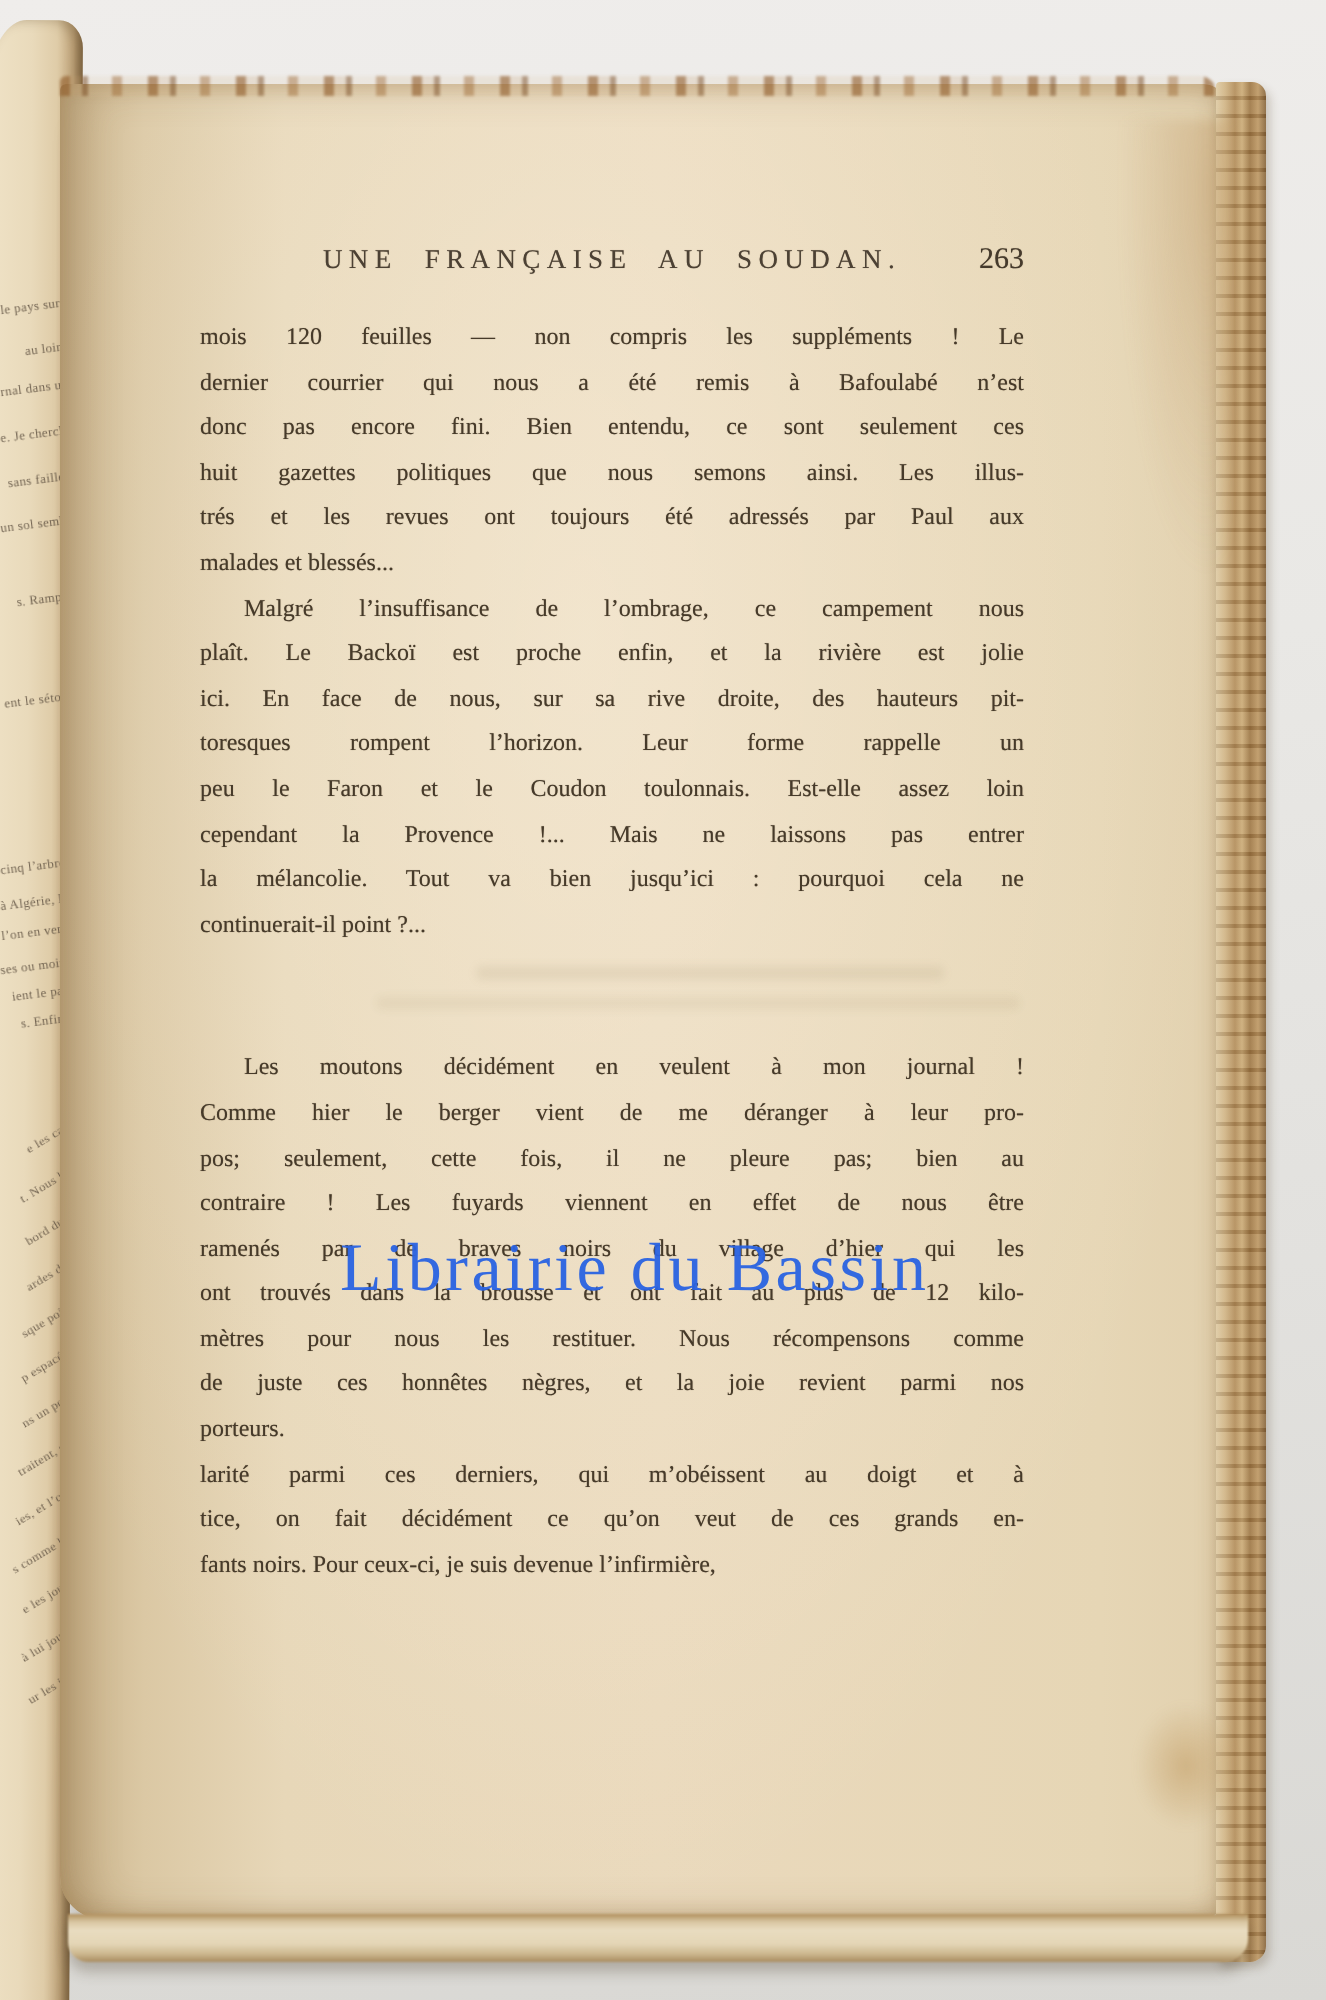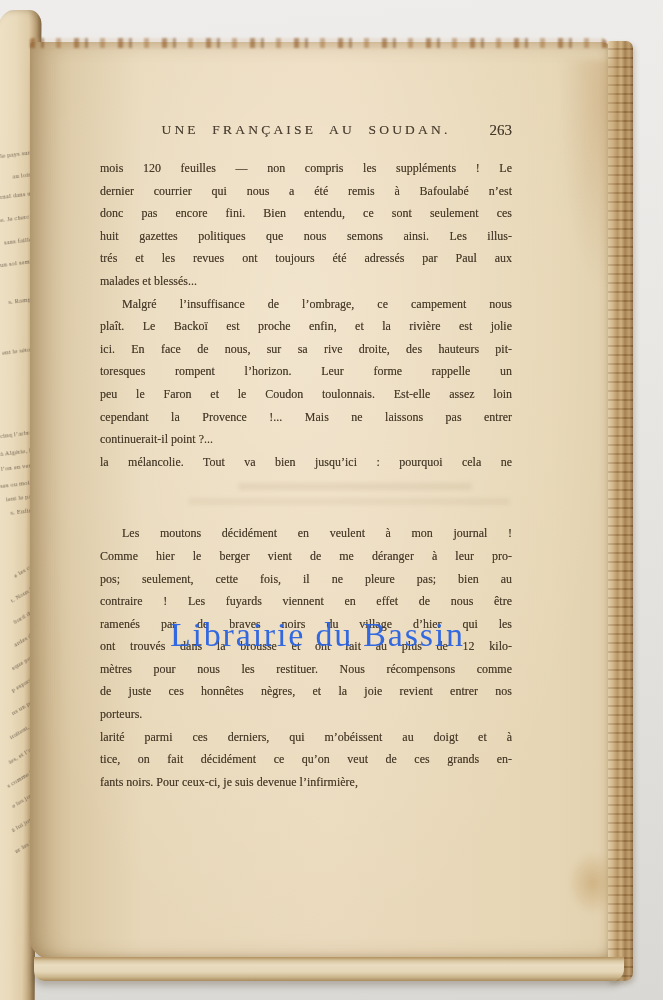--- a/index.html
+++ b/index.html
@@ -159,32 +159,32 @@
         <div class="line">trés et les revues ont toujours été adressés par Paul aux</div>
         <div class="line last">malades et blessés...</div>
       </div>
       <div class="paragraph">
         <div class="line indent">Malgré l’insuffisance de l’ombrage, ce campement nous</div>
         <div class="line">plaît. Le Backoï est proche enfin, et la rivière est jolie</div>
         <div class="line">ici. En face de nous, sur sa rive droite, des hauteurs pit-</div>
         <div class="line">toresques rompent l’horizon. Leur forme rappelle un</div>
         <div class="line">peu le Faron et le Coudon toulonnais. Est-elle assez loin</div>
         <div class="line">cependant la Provence !... Mais ne laissons pas entrer</div>
+        <div class="line">la mélancolie. Tout va bien jusqu’ici : pourquoi cela ne</div>
         <div class="line last">continuerait-il point ?...</div>
-        <div class="line">la mélancolie. Tout va bien jusqu’ici : pourquoi cela ne</div>
       </div>
       <div class="paragraph section-break">
         <div class="line indent">Les moutons décidément en veulent à mon journal !</div>
         <div class="line">Comme hier le berger vient de me déranger à leur pro-</div>
         <div class="line">pos; seulement, cette fois, il ne pleure pas; bien au</div>
         <div class="line">contraire ! Les fuyards viennent en effet de nous être</div>
         <div class="line">ramenés par de braves noirs du village d’hier qui les</div>
         <div class="line">ont trouvés dans la brousse et ont fait au plus de 12 kilo-</div>
         <div class="line">mètres pour nous les restituer. Nous récompensons comme</div>
-        <div class="line">de juste ces honnêtes nègres, et la joie revient entrer nos</div>
+        <div class="line">de juste ces honnêtes nègres, et la joie revient parmi nos</div>
         <div class="line last">porteurs.</div>
       </div>
       <div class="paragraph">
         <div class="line">larité parmi ces derniers, qui m’obéissent au doigt et à</div>
         <div class="line">tice, on fait décidément ce qu’on veut de ces grands en-</div>
         <div class="line last">fants noirs. Pour ceux-ci, je suis devenue l’infirmière,</div>
       </div>
     </div>
 
   <div class="watermark" id="watermark" style="color: rgb(42, 99, 226);">Librairie du Bassin</div>

